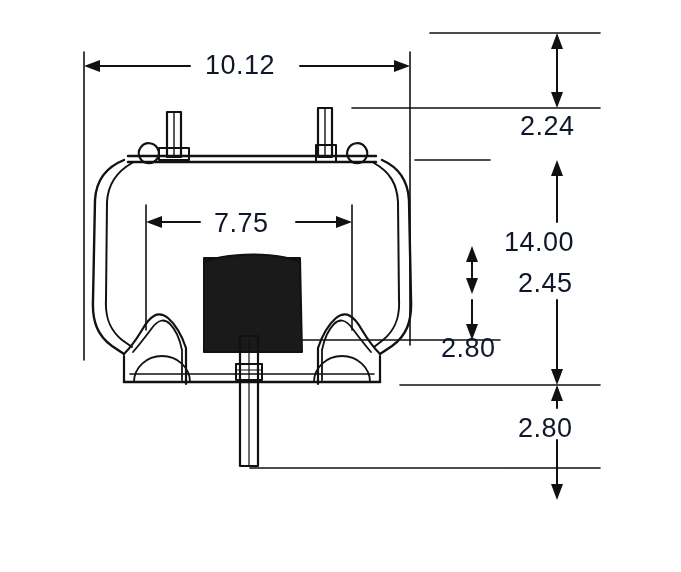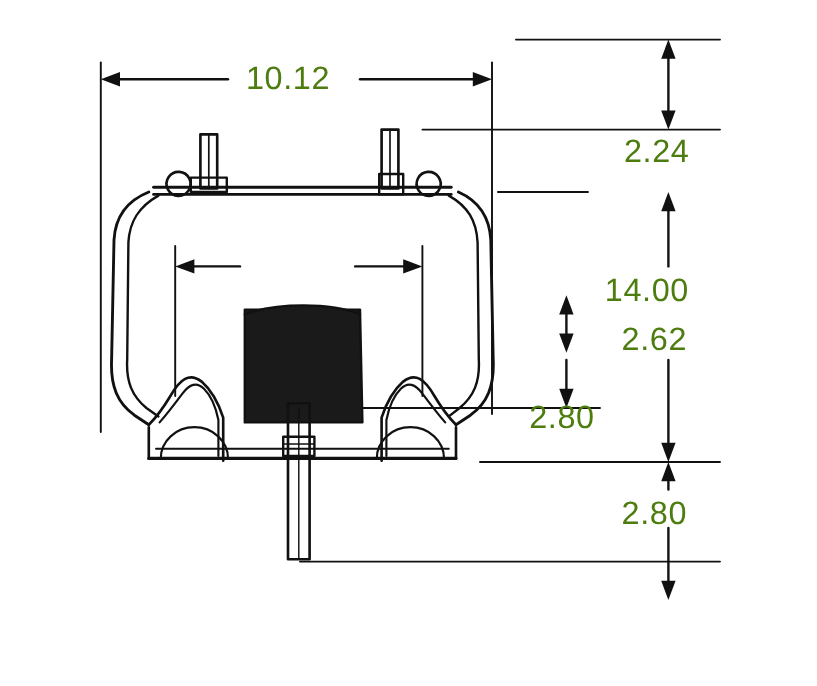--- a/index.html
+++ b/index.html
@@ -17,21 +17,21 @@
   }
   #stage svg {
     position: absolute;
     left: 0;
     top: 0;
   }
   .dim-label {
     position: absolute;
     font-family: "Liberation Sans", sans-serif;
     font-size: 27px;
-    color: #4d7c0f;
+    color: #0f172a;
     letter-spacing: 0.5px;
     white-space: nowrap;
     user-select: none;
   }
 </style>
 </head>
 <body>
 
 <div id="stage">
 
@@ -184,24 +184,25 @@
 
         <path d="M236,364 L262,364 L262,380 L236,380 Z" stroke-width="2"></path>
         <path d="M236,370 L262,370" stroke-width="1.2"></path>
       </g>
 
     </g>
   </svg>
 
   <div class="dim-label" style="left:205px; top:50px;">10.12</div>
 
+  <div class="dim-label" style="left:214px; top:208px;">7.75</div>
 
   <div class="dim-label" style="left:520px; top:111px;">2.24</div>
 
   <div class="dim-label" style="left:504px; top:227px;">14.00</div>
 
-  <div class="dim-label" style="left:518px; top:268px;">2.62</div>
+  <div class="dim-label" style="left:518px; top:268px;">2.45</div>
 
   <div class="dim-label" style="left:441px; top:333px;">2.80</div>
 
   <div class="dim-label" style="left:518px; top:413px;">2.80</div>
 
 </div>
 
 </body></html>

